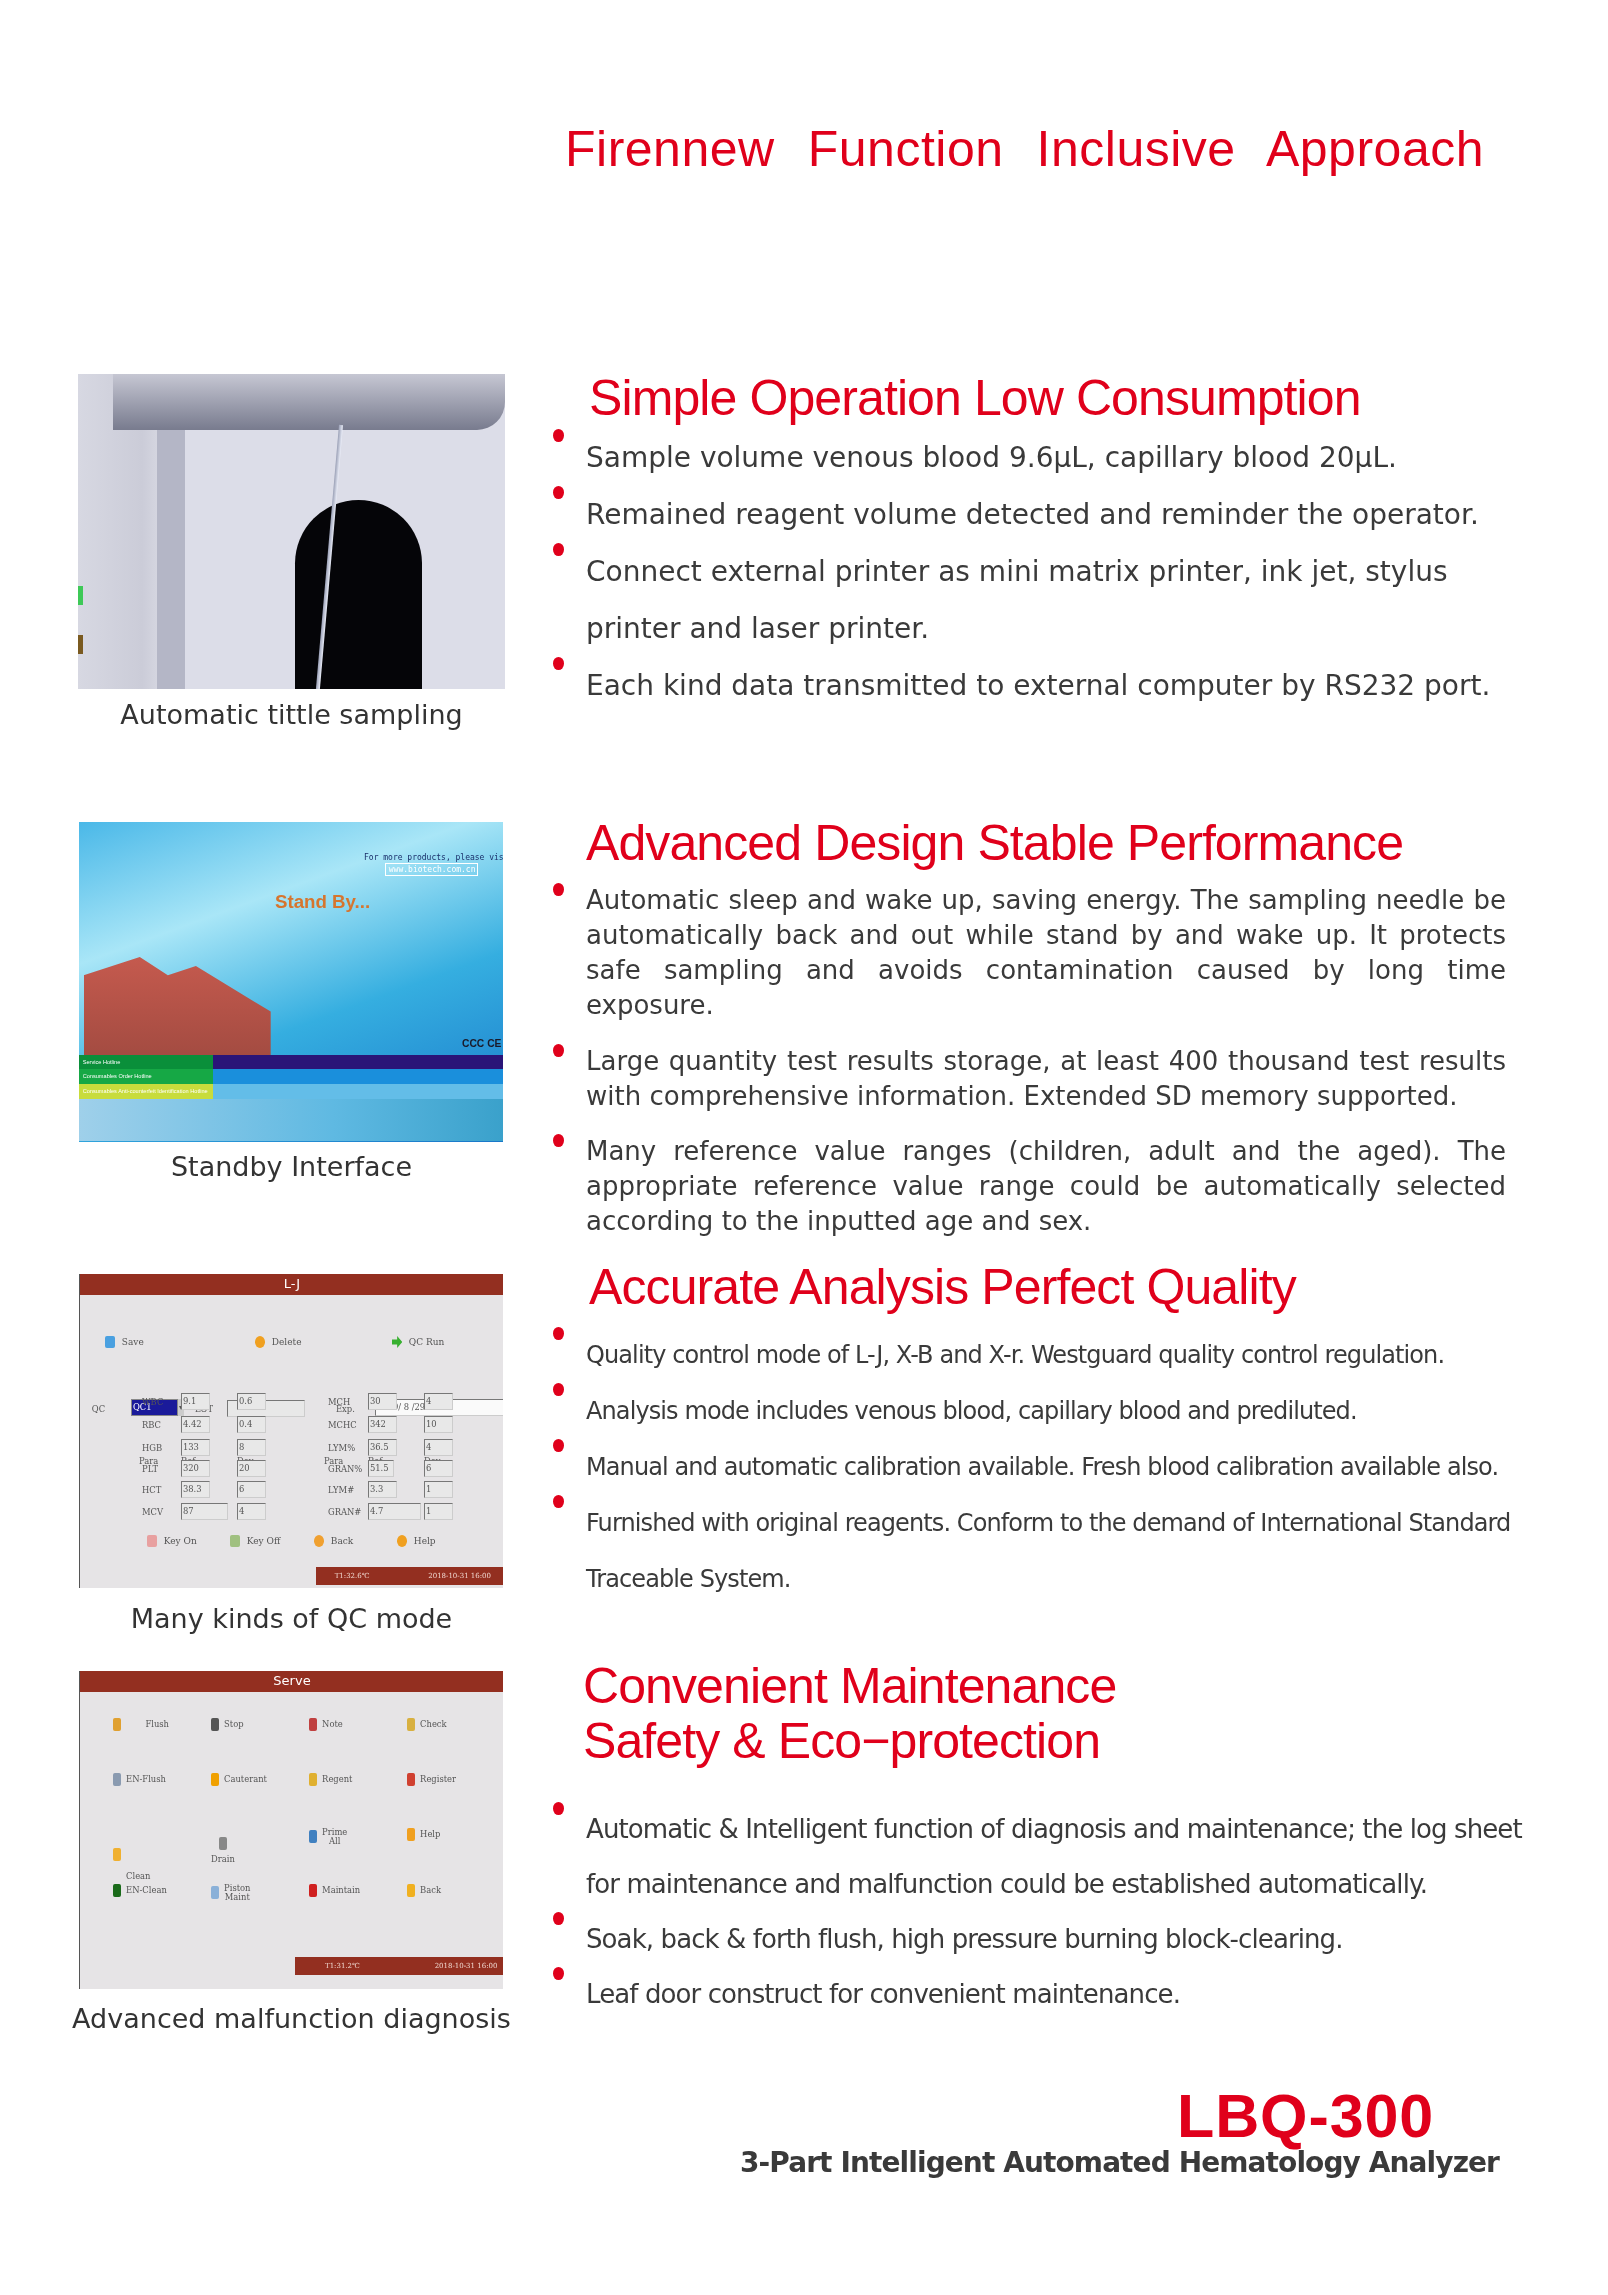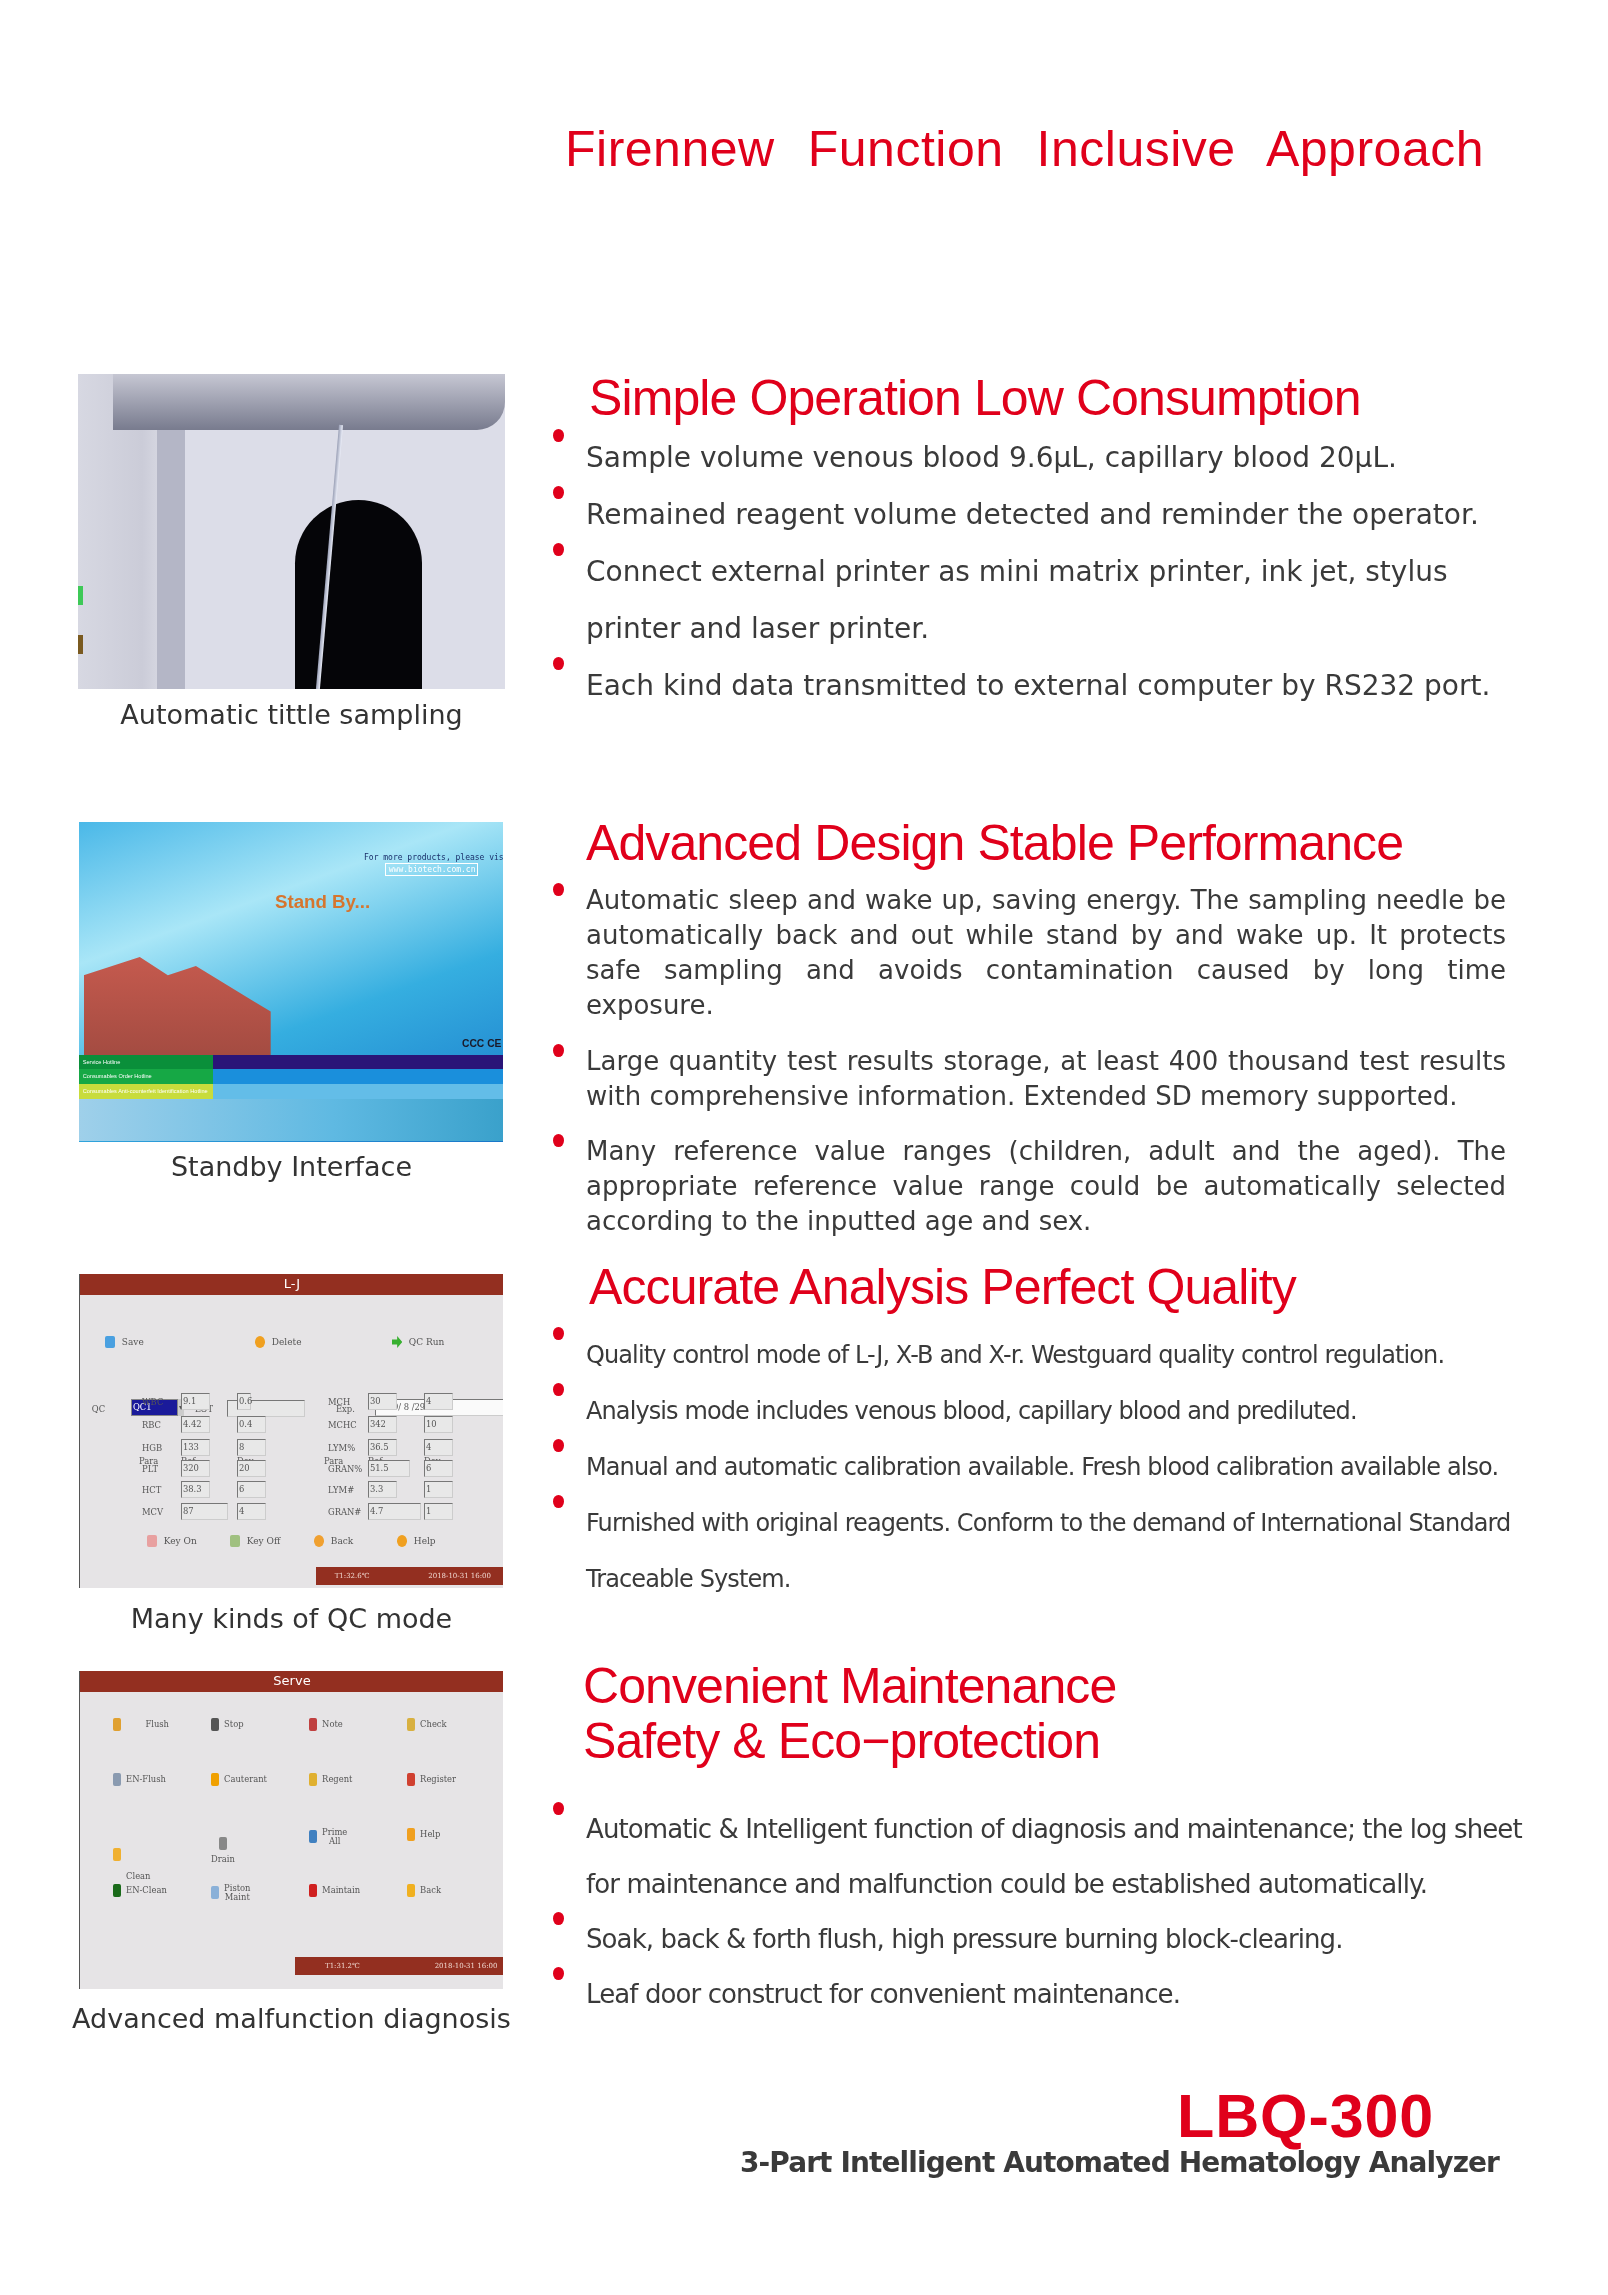--- a/index.html
+++ b/index.html
@@ -127,21 +127,21 @@
   <div class="plabel" style="left: 59px; top: 182px;">Para</div>
   <div class="plabel" style="left: 101px; top: 182px;">Ref</div>
   <div class="plabel" style="left: 157px; top: 182px;">Dev.</div>
   <div class="plabel" style="left: 244px; top: 182px;">Para</div>
   <div class="plabel" style="left: 288px; top: 182px;">Ref.</div>
   <div class="plabel" style="left: 344px; top: 182px;">Dev.</div>
 
 <div>
       <div class="plabel" style="left: 62px; top: 123px;">WBC</div>
       <div class="field" style="left: 101px; top: 119px; width: 29px;">9.1</div>
-      <div class="field" style="left: 157px; top: 119px; width: 14px;">0.6</div>
+      <div class="field" style="left: 157px; top: 119px; width: 29px;">0.6</div>
       <div class="plabel" style="left: 248px; top: 123px;">MCH</div>
       <div class="field" style="left: 288px; top: 119px; width: 29px;">30</div>
       <div class="field" style="left: 344px; top: 119px; width: 29px;">4</div>
     </div>
     <div>
       <div class="plabel" style="left: 62px; top: 146px;">RBC</div>
       <div class="field" style="left: 101px; top: 142px; width: 29px;">4.42</div>
       <div class="field" style="left: 157px; top: 142px; width: 29px;">0.4</div>
       <div class="plabel" style="left: 248px; top: 146px;">MCHC</div>
       <div class="field" style="left: 288px; top: 142px; width: 29px;">342</div>
@@ -153,21 +153,21 @@
       <div class="field" style="left: 157px; top: 165px; width: 29px;">8</div>
       <div class="plabel" style="left: 248px; top: 169px;">LYM%</div>
       <div class="field" style="left: 288px; top: 165px; width: 29px;">36.5</div>
       <div class="field" style="left: 344px; top: 165px; width: 29px;">4</div>
     </div>
     <div>
       <div class="plabel" style="left: 62px; top: 190px;">PLT</div>
       <div class="field" style="left: 101px; top: 186px; width: 29px;">320</div>
       <div class="field" style="left: 157px; top: 186px; width: 29px;">20</div>
       <div class="plabel" style="left: 248px; top: 190px;">GRAN%</div>
-      <div class="field" style="left: 288px; top: 186px; width: 42px;">51.5</div>
+      <div class="field" style="left: 288px; top: 186px; width: 26px;">51.5</div>
       <div class="field" style="left: 344px; top: 186px; width: 29px;">6</div>
     </div>
     <div>
       <div class="plabel" style="left: 62px; top: 211px;">HCT</div>
       <div class="field" style="left: 101px; top: 207px; width: 29px;">38.3</div>
       <div class="field" style="left: 157px; top: 207px; width: 29px;">6</div>
       <div class="plabel" style="left: 248px; top: 211px;">LYM#</div>
       <div class="field" style="left: 288px; top: 207px; width: 29px;">3.3</div>
       <div class="field" style="left: 344px; top: 207px; width: 29px;">1</div>
     </div>

